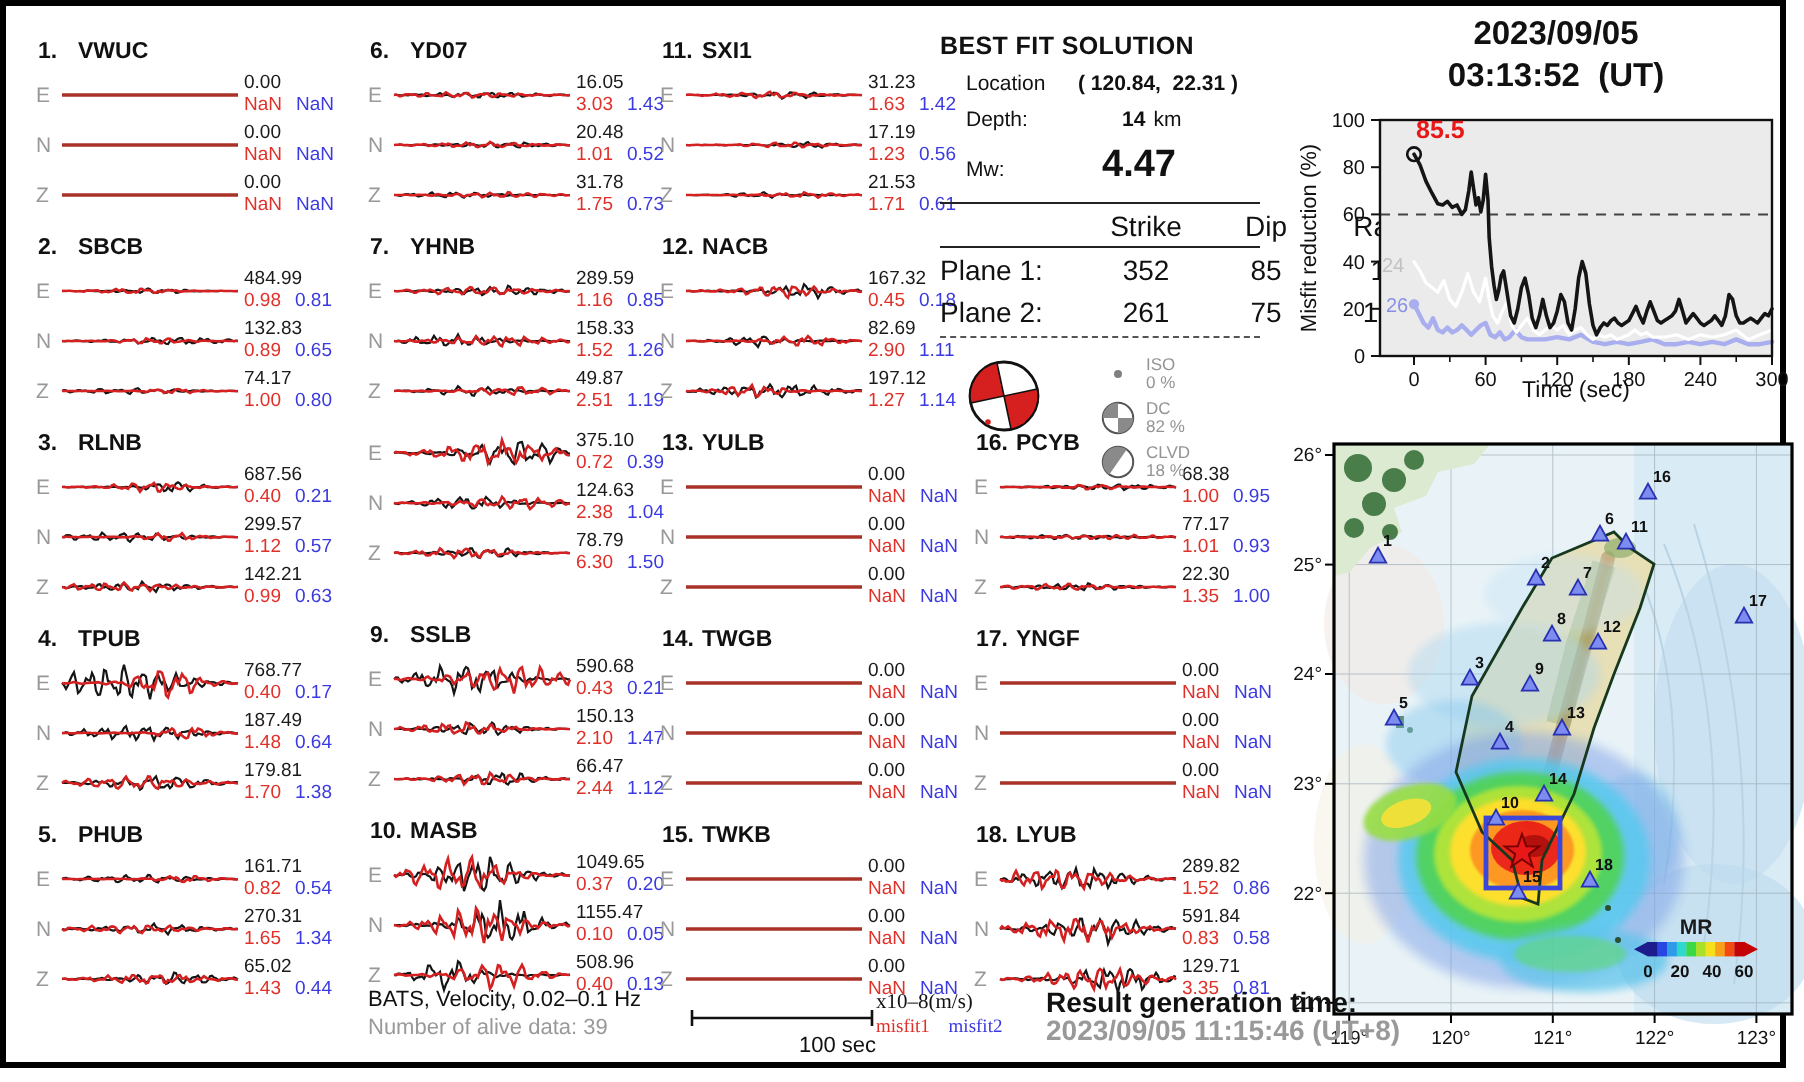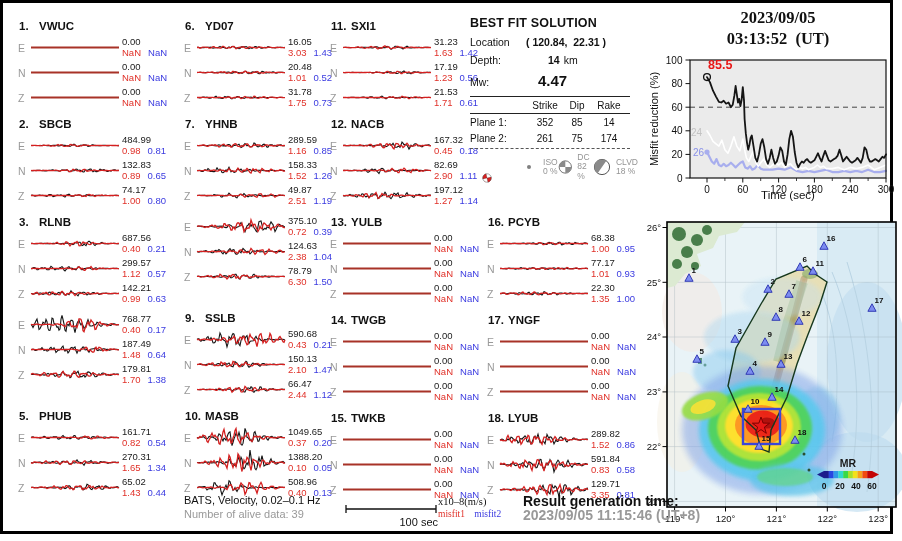--- a/index.html
+++ b/index.html
@@ -13,38 +13,38 @@
   .st-num{display:inline-block;width:20px;}
   .trace-row{display:flex;align-items:center;height:25px;}
   .comp{width:13px;font-size:10.5px;color:#999;}
   svg.wf{width:88px;height:25px;flex:none;overflow:visible;}
   .vals{display:flex;flex-direction:column;font-size:9.5px;line-height:10.5px;margin-left:3px;width:50px;}
   .amp{color:#1a1a1a;}
   .m1{color:#e03028;} .m2{color:#3a3ae0;margin-left:7px;}
   
   .bestfit{position:absolute;left:470px;top:16px;width:168px;}
   .bf-title{font-size:12.5px;font-weight:bold;letter-spacing:.2px;}
-  .bf-line{font-size:10.5px;margin-top:6px;display:flex;align-items:baseline;}
+  .bf-line{font-size:10.5px;margin-top:6px;display:flex;align-items:baseline;margin-left:13px;}
   .bf-label{width:56px;}
   .bf-val{font-weight:bold;white-space:pre;}
   .bf-unit{margin-left:4px;}
-  .mw-val{font-size:15px;font-weight:bold;margin-left:12px;}
+  .mw-val{font-size:19px;font-weight:bold;margin-left:12px;}
   .dep-val{font-weight:bold;margin-left:22px;}
   .sdr{margin-top:7px;width:160px;border-bottom:1px dashed #555;padding-bottom:2px;}
-  .sdr .r{display:grid;grid-template-columns:56px 38px 26px 38px;font-size:10px;padding:3px 0 2px 0;}
+  .sdr .r{display:grid;grid-template-columns:56px 38px 26px 38px;font-size:14px;padding:3px 0 2px 0;gap:28px;}
   .sdr .hdr{border-top:1.2px solid #222;border-bottom:1.2px solid #222;}
   .sdr .c{text-align:center;}
   .mech{display:flex;margin-top:9px;}
   .bb{margin-left:12px;}
-  .decomps{display:flex;flex-direction:row;margin-left:28px;margin-top:-2px;}
+  .decomps{display:flex;flex-direction:column;margin-left:28px;margin-top:-2px;}
   .decomp-item{display:flex;align-items:center;height:22px;}
   .decomp-txt{font-size:8.5px;color:#949494;line-height:9.5px;margin-left:5px;}
   
   .dt-title{position:absolute;left:664px;top:7px;width:228px;text-align:center;
-            font-size:16.5px;font-weight:bold;line-height:21px;white-space:pre;font-family:Liberation Serif, serif;}
+            font-size:16.5px;font-weight:bold;line-height:21px;white-space:pre;}
   #misfit-svg{position:absolute;left:648px;top:50px;width:250px;height:152px;}
   #map-svg{position:absolute;left:640px;top:214px;width:262px;height:324px;}
   
   .f-left{position:absolute;left:184px;top:494px;font-size:11px;line-height:13.5px;}
   .f-left .l2{color:#999;}
   .scalebar{position:absolute;left:344px;top:504px;width:94px;text-align:right;font-size:11px;}
   .unitblock{position:absolute;left:438px;top:495px;font-size:10.5px;line-height:13px;font-family:Liberation Serif, serif;}
   .unitblock .mis{font-size:9.5px;}
   .resultblock{position:absolute;left:523px;top:495px;font-size:14px;line-height:13.5px;font-weight:bold;}
   .resultblock .l2{color:#999;}
@@ -155,20 +155,21 @@
           <path d="M0,12.5L1,12.5L2,12.9L3,13.0L4,12.6L5,12.3L6,12.1L7,12.2L8,12.3L9,12.0L10,12.0L11,13.0L12,13.4L13,12.9L14,12.8L15,12.8L16,12.6L17,12.4L18,11.3L19,11.1L20,12.5L21,12.8L22,12.3L23,13.0L24,13.7L25,13.8L26,13.3L27,11.7L28,11.3L29,12.3L30,11.7L31,10.7L32,12.0L33,13.4L34,13.9L35,13.9L36,12.9L37,12.9L38,13.6L39,11.7L40,9.8L41,11.0L42,12.1L43,12.4L44,12.8L45,12.9L46,13.9L47,14.9L48,13.0L49,11.3L50,12.1L51,12.0L52,11.3L53,11.3L54,11.7L55,13.0L56,14.1L57,13.2L58,12.6L59,13.4L60,13.0L61,11.9L62,11.5L63,11.6L64,12.2L65,12.7L66,12.3L67,12.5L68,13.4L69,13.3L70,12.6L71,12.4L72,12.3L73,12.3L74,12.3L75,12.0L76,12.2L77,12.8L78,12.8L79,12.6L80,12.7L81,12.7L82,12.6L83,12.4L84,12.2L85,12.3L86,12.5L87,12.5L88,12.4" fill="none" stroke="#151515" stroke-width="1.1"></path>
           <path d="M0,12.5L1,12.8L2,13.2L3,12.8L4,12.1L5,11.6L6,11.2L7,12.3L8,13.7L9,13.5L10,13.0L11,12.6L12,12.0L13,12.1L14,12.2L15,11.3L16,11.8L17,13.4L18,13.9L19,13.9L20,12.9L21,10.9L22,11.1L23,12.3L24,12.3L25,12.7L26,13.1L27,13.1L28,13.9L29,13.6L30,11.2L31,10.3L32,11.3L33,12.3L34,13.9L35,14.2L36,12.7L37,12.5L38,12.8L39,11.9L40,11.5L41,11.5L42,11.7L43,13.4L44,14.5L45,13.3L46,12.2L47,11.8L48,11.5L49,12.2L50,12.6L51,12.2L52,12.7L53,13.4L54,13.2L55,12.7L56,12.0L57,11.4L58,12.0L59,12.8L60,12.9L61,12.9L62,12.8L63,12.5L64,12.6L65,12.5L66,12.0L67,12.1L68,12.5L69,12.8L70,13.0L71,12.8L72,12.3L73,12.3L74,12.4L75,12.4L76,12.4L77,12.5L78,12.5L79,12.7L80,12.7L81,12.5L82,12.4L83,12.4L84,12.4L85,12.5L86,12.6L87,12.5L88,12.5" fill="none" stroke="#d42020" stroke-width="1.3"></path>
         </svg>
         <span class="vals">
           <span class="amp">142.21</span>
           <span class="mis"><span class="m1">0.99</span><span class="m2">0.63</span></span>
         </span>
       </div>
     </div>
     <div class="station-block">
+      <div class="st-header"><span class="st-num">4.</span><span class="st-name">TPUB</span></div>
       <div class="trace-row">
         <span class="comp">E</span>
         <svg viewBox="0 0 88 25" class="wf">
           <path d="M0,12.5L1,13.6L2,15.5L3,13.6L4,11.0L5,8.8L6,7.1L7,11.6L8,17.5L9,16.6L10,14.5L11,13.1L12,10.2L13,11.0L14,11.3L15,7.5L16,9.7L17,16.4L18,18.5L19,18.3L20,14.0L21,6.0L22,6.5L23,11.6L24,11.8L25,13.2L26,15.2L27,14.8L28,18.2L29,17.1L30,7.1L31,3.4L32,7.5L33,11.9L34,18.3L35,19.4L36,13.2L37,12.4L38,13.7L39,10.0L40,8.3L41,8.4L42,9.3L43,16.3L44,20.6L45,15.8L46,11.4L47,9.5L48,8.2L49,11.3L50,13.0L51,11.3L52,13.4L53,16.4L54,15.3L55,13.4L56,10.4L57,7.7L58,10.4L59,13.9L60,14.0L61,14.0L62,13.6L63,12.5L64,12.9L65,12.3L66,10.3L67,10.7L68,12.6L69,13.6L70,14.4L71,13.6L72,11.8L73,11.7L74,12.2L75,12.0L76,12.2L77,12.5L78,12.6L79,13.4L80,13.4L81,12.4L82,11.9L83,11.9L84,12.1L85,12.7L86,12.9L87,12.6L88,12.7" fill="none" stroke="#151515" stroke-width="1.1"></path>
           <path d="M0,12.5L1,12.7L2,12.7L3,12.5L4,12.5L5,12.3L6,12.0L7,12.3L8,12.5L9,12.7L10,12.9L11,12.8L12,12.5L13,12.5L14,12.4L15,12.3L16,12.4L17,12.3L18,12.1L19,12.4L20,12.7L21,12.9L22,13.2L23,12.9L24,12.3L25,12.1L26,11.9L27,11.9L28,12.5L29,12.4L30,12.1L31,12.8L32,13.4L33,13.8L34,14.7L35,13.3L36,10.5L37,9.8L38,9.4L39,10.3L40,14.0L41,14.8L42,13.5L43,14.7L44,14.4L45,13.8L46,15.5L47,12.1L48,6.9L49,6.8L50,7.4L51,10.6L52,18.6L53,19.7L54,16.3L55,15.3L56,11.9L57,10.1L58,12.6L59,10.8L60,8.0L61,9.5L62,10.3L63,12.8L64,17.4L65,17.1L66,14.3L67,12.8L68,10.6L69,10.0L70,11.8L71,12.0L72,11.8L73,12.5L74,12.5L75,12.9L76,13.9L77,13.6L78,12.7L79,12.2L80,11.6L81,11.6L82,12.3L83,12.6L84,12.7L85,12.9L86,12.7L87,12.6L88,12.8" fill="none" stroke="#d42020" stroke-width="1.3"></path>
         </svg>
         <span class="vals">
           <span class="amp">768.77</span>
           <span class="mis"><span class="m1">0.40</span><span class="m2">0.17</span></span>
         </span>
@@ -390,21 +391,21 @@
           <span class="mis"><span class="m1">0.37</span><span class="m2">0.20</span></span>
         </span>
       </div>
       <div class="trace-row">
         <span class="comp">N</span>
         <svg viewBox="0 0 88 25" class="wf">
           <path d="M0,12.5L1,12.5L2,12.5L3,12.5L4,12.7L5,12.8L6,13.0L7,12.7L8,12.1L9,12.3L10,12.5L11,12.0L12,12.1L13,12.6L14,12.9L15,12.9L16,12.8L17,12.7L18,12.9L19,12.5L20,11.5L21,11.7L22,12.5L23,12.1L24,12.2L25,13.2L26,13.8L27,14.0L28,12.9L29,11.7L30,12.5L31,12.0L32,9.1L33,10.0L34,13.5L35,13.8L36,13.8L37,14.8L38,15.6L39,16.1L40,11.8L41,6.6L42,9.6L43,11.8L44,7.2L45,9.4L46,16.9L47,18.8L48,17.7L49,14.8L50,12.9L51,14.7L52,9.4L53,0.1L54,6.8L55,14.6L56,11.8L57,13.1L58,18.6L59,19.7L60,17.7L61,11.4L62,7.6L63,11.3L64,10.2L65,5.6L66,10.1L67,16.0L68,15.3L69,14.5L70,14.6L71,14.3L72,13.8L73,10.8L74,8.9L75,11.5L76,12.5L77,11.3L78,12.4L79,14.1L80,14.0L81,13.3L82,12.5L83,12.2L84,12.5L85,11.8L86,11.3L87,12.3L88,12.9" fill="none" stroke="#151515" stroke-width="1.1"></path>
           <path d="M0,12.5L1,12.8L2,13.0L3,13.1L4,12.7L5,12.4L6,12.7L7,12.0L8,11.0L9,11.8L10,13.1L11,14.0L12,14.4L13,12.6L14,11.1L15,12.0L16,11.8L17,10.6L18,11.8L19,13.5L20,15.4L21,16.6L22,12.5L23,8.2L24,9.9L25,11.5L26,11.7L27,13.6L28,14.0L29,15.7L30,18.1L31,12.3L32,5.2L33,7.0L34,11.0L35,14.5L36,17.5L37,14.6L38,13.4L39,16.5L40,11.9L41,4.0L42,5.6L43,10.4L44,16.9L45,21.5L46,15.5L47,10.3L48,12.7L49,11.0L50,7.4L51,8.7L52,11.1L53,16.1L54,20.4L55,15.2L56,9.3L57,9.9L58,10.4L59,10.8L60,12.3L61,12.2L62,14.2L63,16.8L64,14.1L65,10.4L66,10.1L67,10.8L68,12.3L69,13.7L70,12.9L71,12.9L72,14.0L73,13.0L74,11.5L75,11.3L76,11.5L77,12.6L78,13.5L79,13.0L80,12.5L81,12.7L82,12.5L83,12.1L84,12.1L85,12.0L86,12.6L87,13.2L88,12.9" fill="none" stroke="#d42020" stroke-width="1.3"></path>
         </svg>
         <span class="vals">
-          <span class="amp">1388.20</span>
+          <span class="amp">1155.47</span>
           <span class="mis"><span class="m1">0.10</span><span class="m2">0.05</span></span>
         </span>
       </div>
       <div class="trace-row">
         <span class="comp">Z</span>
         <svg viewBox="0 0 88 25" class="wf">
           <path d="M0,12.5L1,12.7L2,11.8L3,11.8L4,12.1L5,11.9L6,11.9L7,11.6L8,11.5L9,13.5L10,15.0L11,14.1L12,13.7L13,13.6L14,13.2L15,14.4L16,12.5L17,7.8L18,7.8L19,9.9L20,10.7L21,12.7L22,12.0L23,10.9L24,16.5L25,20.0L26,17.1L27,15.2L28,12.1L29,10.1L30,13.1L31,11.3L32,5.7L33,6.6L34,9.8L35,12.2L36,15.3L37,14.4L38,12.5L39,15.1L40,16.4L41,14.5L42,13.1L43,11.2L44,10.4L45,11.9L46,12.1L47,11.0L48,11.4L49,12.1L50,12.8L51,13.6L52,13.3L53,12.6L54,12.9L55,13.0L56,12.7L57,12.5L58,12.0L59,11.8L60,12.3L61,12.5L62,12.3L63,12.4L64,12.5L65,12.7L66,13.0L67,12.9L68,12.5L69,12.5L70,12.5L71,12.5L72,12.4L73,12.2L74,12.1L75,12.4L76,12.6L77,12.5L78,12.6L79,12.6L80,12.6L81,12.8L82,12.7L83,12.5L84,12.4L85,12.4L86,12.4L87,12.5L88,12.3" fill="none" stroke="#151515" stroke-width="1.1"></path>
           <path d="M0,12.5L1,12.3L2,12.1L3,12.2L4,12.3L5,12.6L6,12.8L7,12.7L8,12.6L9,12.6L10,12.5L11,12.5L12,12.5L13,12.2L14,12.0L15,12.3L16,12.6L17,13.0L18,13.4L19,12.9L20,12.3L21,12.1L22,11.8L23,11.9L24,12.5L25,12.3L26,12.1L27,13.0L28,13.3L29,13.9L30,14.5L31,12.5L32,10.4L33,10.0L34,9.8L35,11.6L36,14.8L37,14.7L38,13.9L39,14.3L40,12.7L41,12.5L42,13.5L43,10.2L44,7.9L45,9.2L46,10.2L47,14.4L48,19.4L49,17.6L50,14.1L51,11.9L52,7.6L53,8.0L54,11.8L55,11.0L56,10.9L57,13.3L58,13.3L59,15.6L60,18.2L61,14.8L62,11.1L63,9.3L64,7.4L65,9.5L66,13.6L67,14.2L68,14.3L69,14.4L70,12.7L71,12.6L72,13.3L73,12.0L74,11.2L75,11.3L76,11.1L77,12.2L78,13.8L79,13.8L80,13.4L81,12.9L82,11.9L83,11.8L84,12.3L85,12.2L86,12.3L87,12.5L88,12.4" fill="none" stroke="#d42020" stroke-width="1.3"></path>
         </svg>
         <span class="vals">

